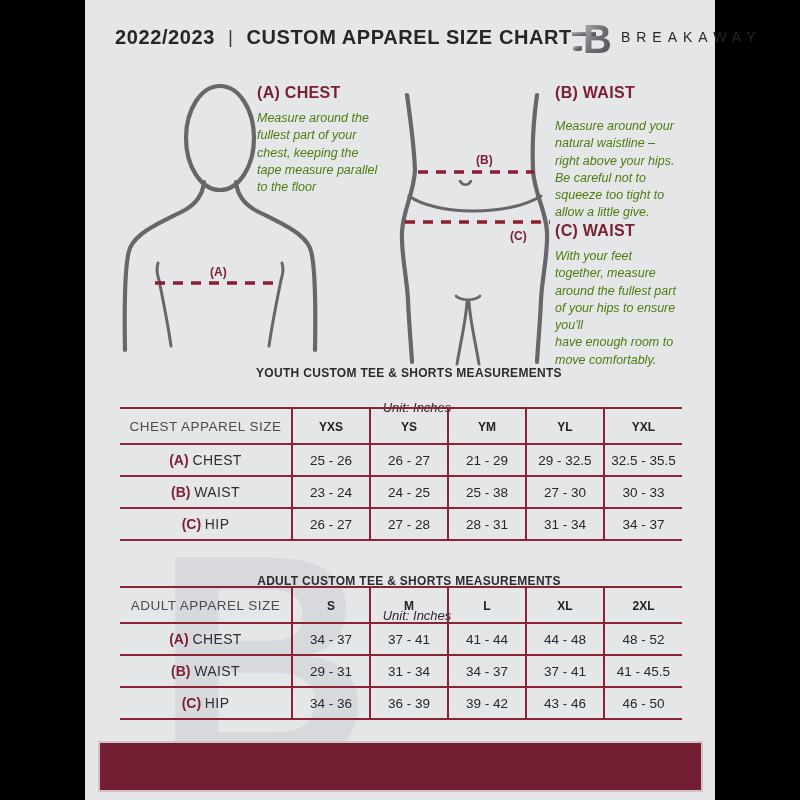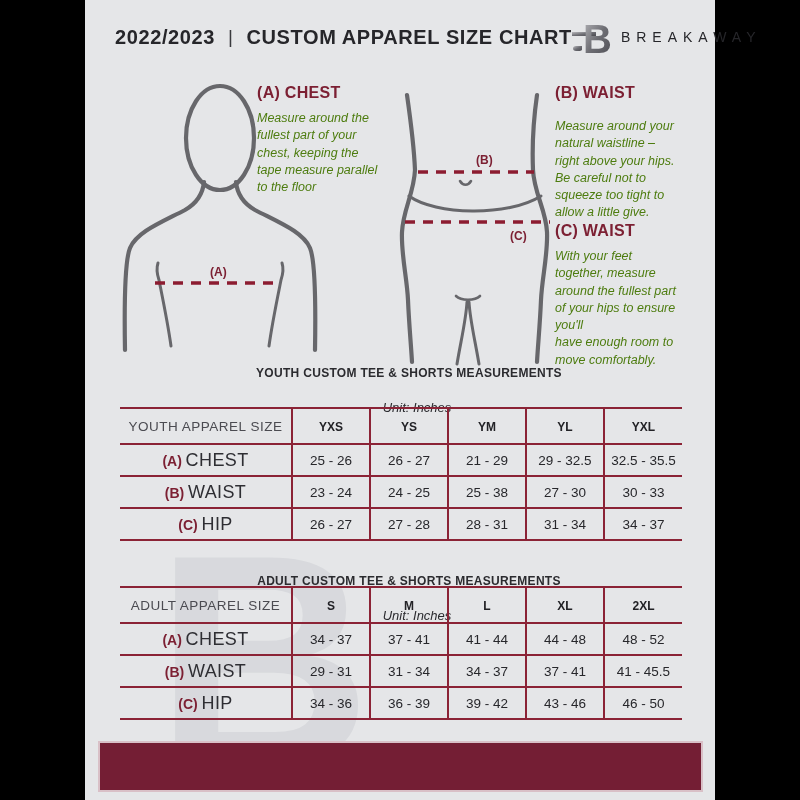--- a/index.html
+++ b/index.html
@@ -32,21 +32,21 @@
   table.size-table col.c0{width:172px;}
   table.size-table td{border-top:2px solid #8b2336;border-bottom:2px solid #8b2336;
                       text-align:center;vertical-align:middle;font-size:13.5px;color:#27272b;
                       height:30px;padding:0;}
   table.size-table td + td{border-left:2px solid #8b2336;}
   table.size-table tr.head td{height:34px;}
   .colhead-first{font-size:13.5px;color:#4b4b51;letter-spacing:.5px;}
   .colhead-size{font-weight:700;font-size:12px;color:#222226;}
   td.rowlabel{text-align:left;padding-left:12px;}
   .row-prefix{font-weight:800;color:#7c2033;font-size:14px;}
-  .row-name{color:#2e2e33;font-size:18px;letter-spacing:.4px;}
+  .row-name{color:#2e2e33;font-size:14px;letter-spacing:.4px;}
 
   
   .watermark{position:absolute;left:70px;top:510px;font-size:300px;line-height:1;
              font-weight:700;color:#c9cbd0;opacity:.45;z-index:0;pointer-events:none;}
   .z{position:relative;z-index:1;}
   .footer-bar{position:absolute;left:13px;top:741px;width:601px;height:47px;
               background:#741e34;border:2px solid #d9c0c7;box-sizing:content-box;z-index:2;}
 </style>
 </head>
 <body>
@@ -138,21 +138,21 @@
       <colgroup>
           <col class="c0">
           <col>
           <col>
           <col>
           <col>
           <col>
         </colgroup>
       <tbody>
           <tr class="head">
-        <td class="rowlabel"><span class="colhead-first">YOUTH APPAREL SIZE</span></td>
+        <td class="rowlabel"><span class="colhead-first">CHEST APPAREL SIZE</span></td>
         <td><span class="colhead-size">YXS</span></td>
         <td><span class="colhead-size">YS</span></td>
         <td><span class="colhead-size">YM</span></td>
         <td><span class="colhead-size">YL</span></td>
         <td><span class="colhead-size">YXL</span></td>
       </tr>
       <tr>
         <td class="rowlabel"><span class="row-prefix">(A)</span> <span class="row-name">CHEST</span></td>
         <td>25 - 26</td>
         <td>26 - 27</td>

